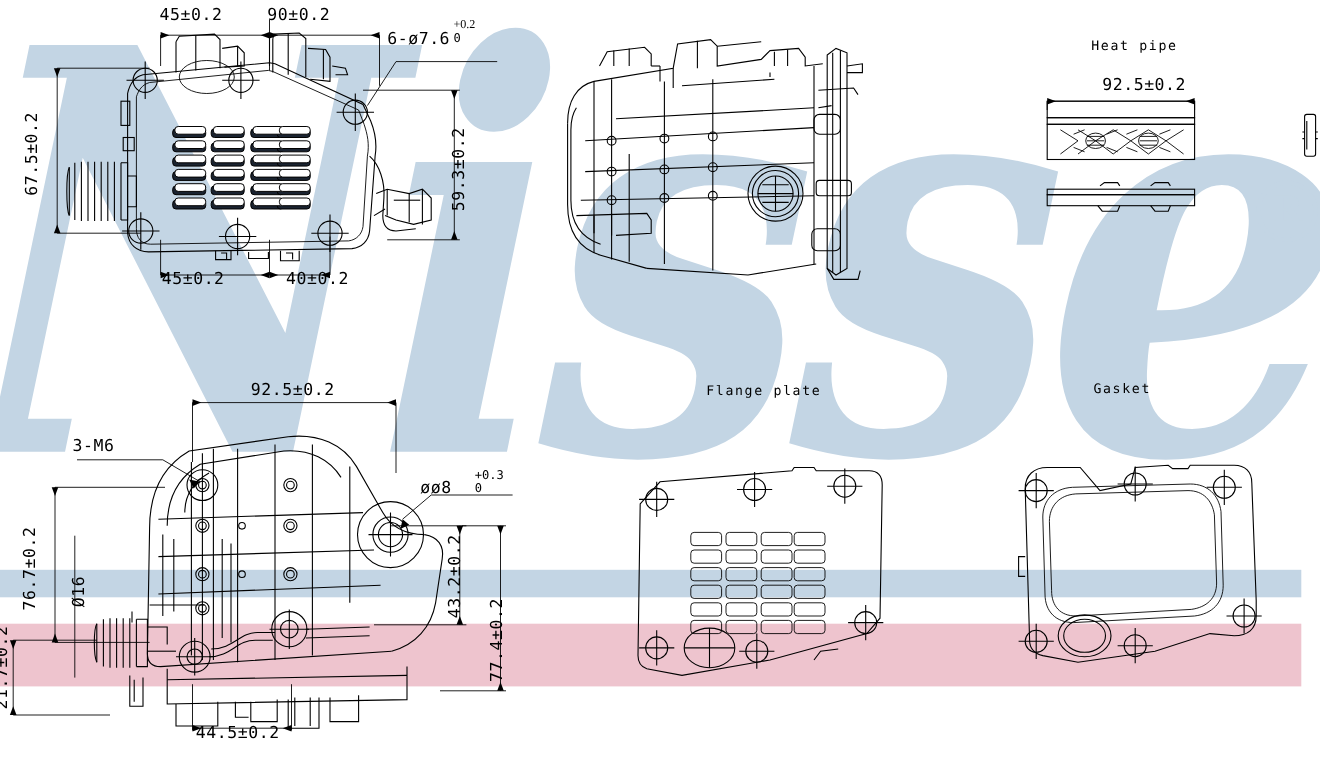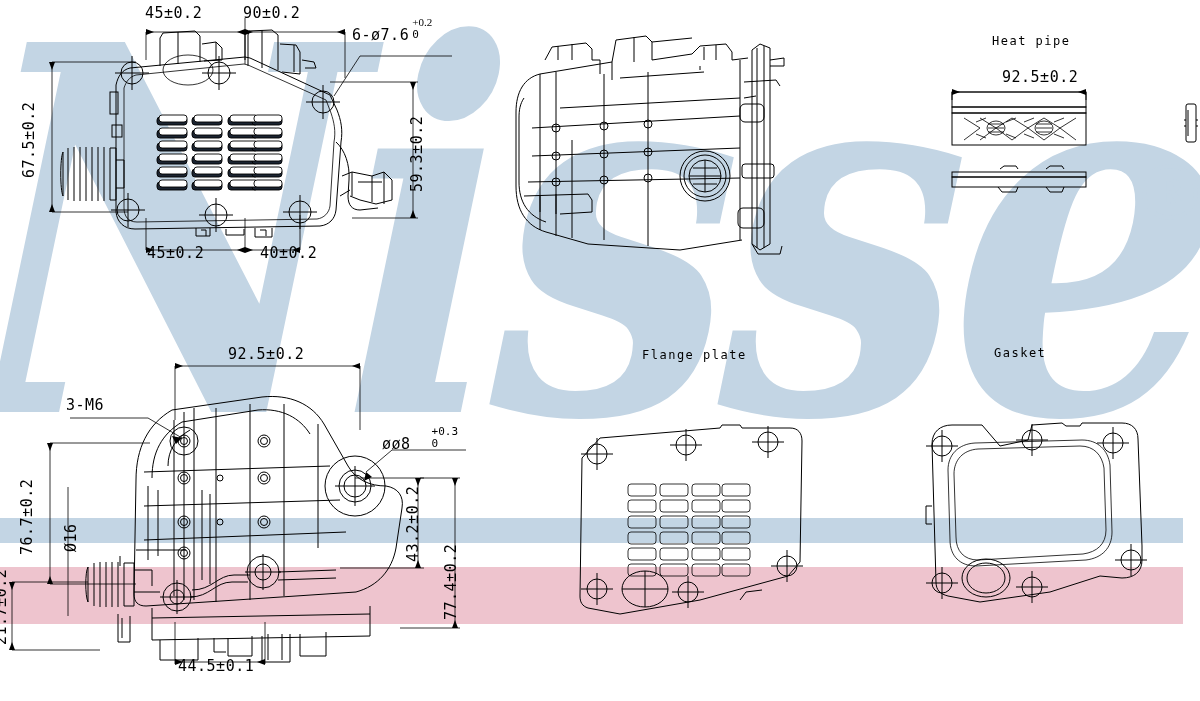--- a/index.html
+++ b/index.html
@@ -550,21 +550,21 @@
     </span>
   </div>
 
   <div class="lbl dim" style="left:228px;top:345px;">92.5±0.2</div>
   <div class="lbl dim" style="left:66px;top:396px;">3-M6</div>
   <div class="lbl dim vert" style="left:18px;top:555px;transform:rotate(-90deg);">76.7±0.2</div>
   <div class="lbl dim vert" style="left:62px;top:552px;transform:rotate(-90deg);">Ø16</div>
   <div class="lbl dim vert" style="left:-8px;top:645px;transform:rotate(-90deg);">21.7±0.2</div>
   <div class="lbl dim vert" style="left:404px;top:562px;transform:rotate(-90deg);">43.2±0.2</div>
   <div class="lbl dim vert" style="left:442px;top:620px;transform:rotate(-90deg);">77.4±0.2</div>
-  <div class="lbl dim" style="left:178px;top:657px;">44.5±0.1</div>
+  <div class="lbl dim" style="left:178px;top:657px;">44.5±0.2</div>
 
   <div class="lbl" style="left:382px;top:426px;">
     <span class="dim">øø8</span><span style="display:inline-block;vertical-align:2px;margin-left:21px;">
       <span class="tolsup" style="display:block;">+0.3</span>
       <span class="tolsup" style="display:block;">0</span>
     </span>
   </div>
 
   <div class="lbl title" style="left:642px;top:348px;">Flange plate</div>
   <div class="lbl title" style="left:994px;top:346px;">Gasket</div>

